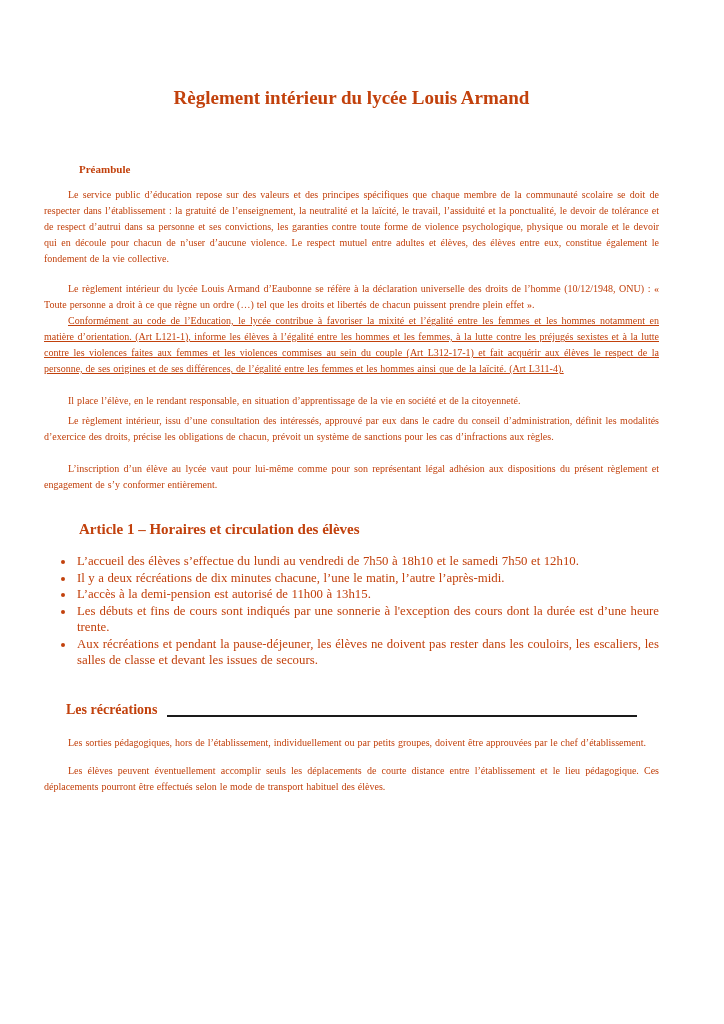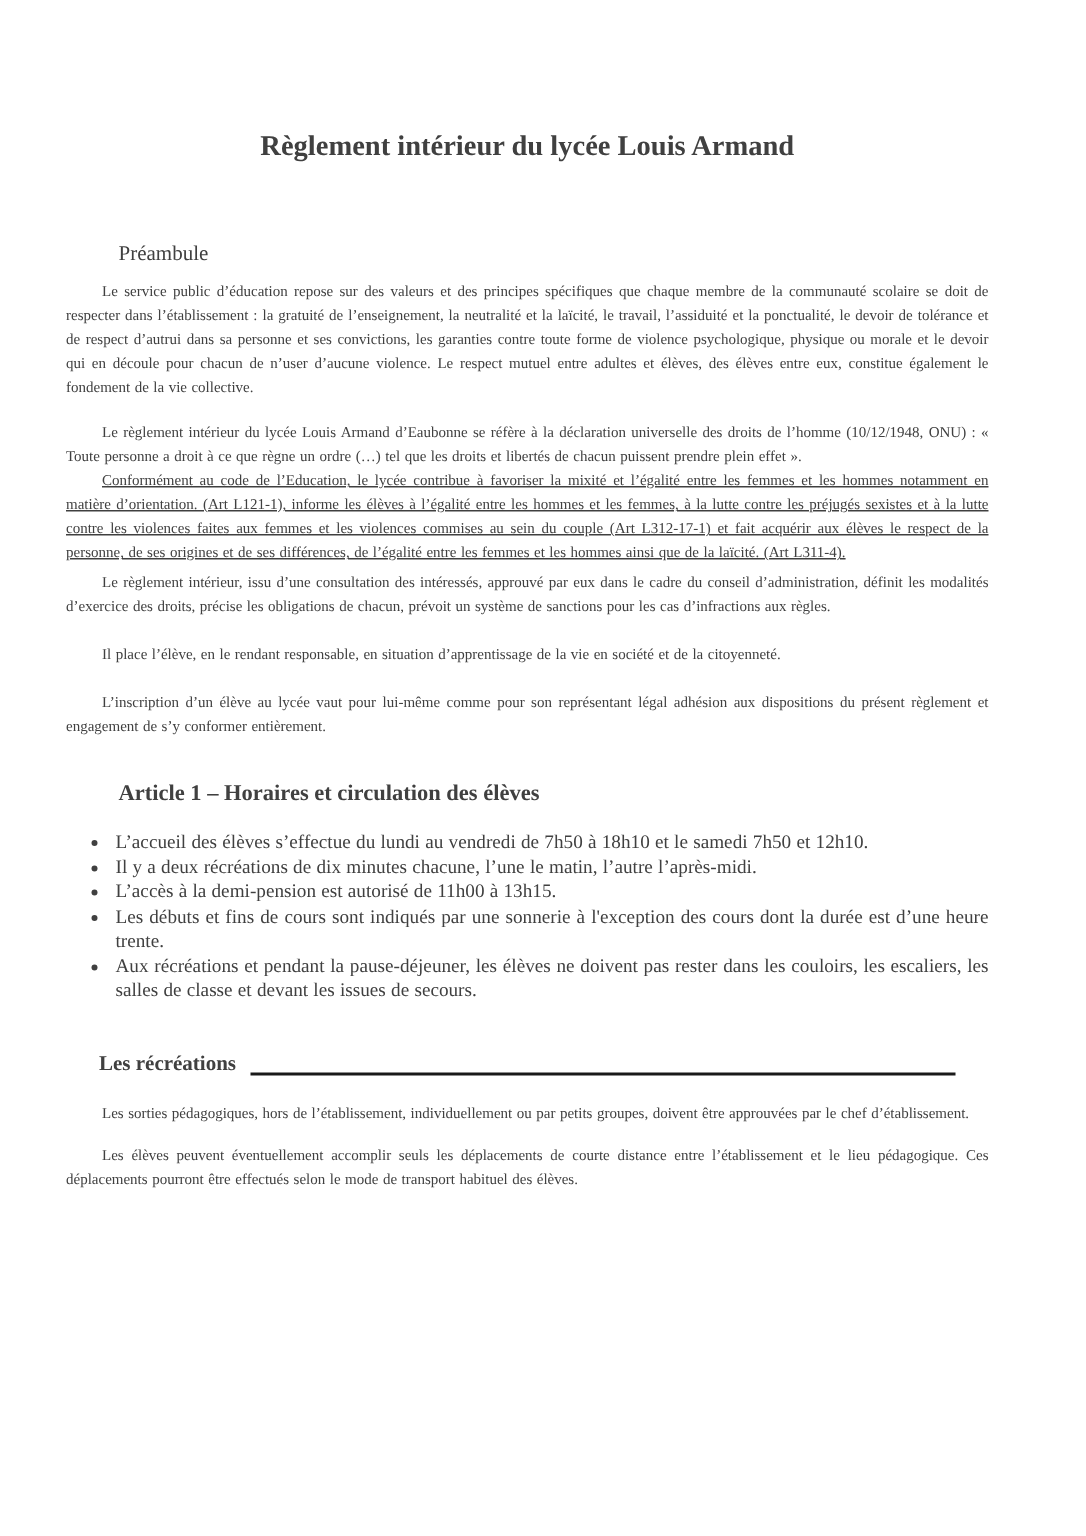--- a/index.html
+++ b/index.html
@@ -9,34 +9,34 @@
   }
   .page {
     position: relative;
     box-sizing: border-box;
     width: 724px;
     height: 816px;
     margin: 0;
     background: #ffffff;
     padding: 86px 65px 0 44px;
     font-family: "Liberation Serif", "DejaVu Serif", serif;
-    color: #404040;
+    color: #c2410c;
     overflow: hidden;
   }
   .doc-title {
     font-size: 19px;
     line-height: 24px;
     font-weight: bold;
     text-align: center;
     margin: 0;
   }
   .h-preambule {
-    font-size: 14px;
+    font-size: 11px;
     line-height: 19px;
-    font-weight: normal;
+    font-weight: bold;
     margin: 50px 0 0 35px;
   }
   .para {
     font-size: 10px;
     line-height: 16px;
     text-align: justify;
     text-indent: 24px;
     margin: 14px 0 0 0;
     word-spacing: 0.5px;
   }
@@ -89,22 +89,22 @@
 
 <div class="page">
 
   <h1 class="doc-title">Règlement intérieur du lycée Louis Armand</h1>
 
   <h2 class="h-preambule">Préambule</h2>
 
   <p class="para first-after-heading">Le service public d’éducation repose sur des valeurs et des principes spécifiques que chaque membre de la communauté scolaire se doit de respecter dans l’établissement : la gratuité de l’enseignement, la neutralité et la laïcité, le travail, l’assiduité et la ponctualité, le devoir de tolérance et de respect d’autrui dans sa personne et ses convictions, les garanties contre toute forme de violence psychologique, physique ou morale et le devoir qui en découle pour chacun de n’user d’aucune violence. Le respect mutuel entre adultes et élèves, des élèves entre eux, constitue également le fondement de la vie collective.</p>
   <p class="para">Le règlement intérieur du lycée Louis Armand d’Eaubonne se réfère à la déclaration universelle des droits de l’homme (10/12/1948, ONU) : « Toute personne a droit à ce que règne un ordre (…) tel que les droits et libertés de chacun puissent prendre plein effet ».</p>
   <p class="para no-gap">Conformément au code de l’Education, le lycée contribue à favoriser la mixité et l’égalité entre les femmes et les hommes notamment en matière d’orientation. (Art L121-1), informe les élèves à l’égalité entre les hommes et les femmes, à la lutte contre les préjugés sexistes et à la lutte contre les violences faites aux femmes et les violences commises au sein du couple (Art L312-17-1) et fait acquérir aux élèves le respect de la personne, de ses origines et de ses différences, de l’égalité entre les femmes et les hommes ainsi que de la laïcité. (Art L311-4).</p>
+  <p class="para mid-gap">Il place l’élève, en le rendant responsable, en situation d’apprentissage de la vie en société et de la citoyenneté.</p>
   <p class="para tiny-gap">Le règlement intérieur, issu d’une consultation des intéressés, approuvé par eux dans le cadre du conseil d’administration, définit les modalités d’exercice des droits, précise les obligations de chacun, prévoit un système de sanctions pour les cas d’infractions aux règles.</p>
-  <p class="para mid-gap">Il place l’élève, en le rendant responsable, en situation d’apprentissage de la vie en société et de la citoyenneté.</p>
   <p class="para mid-gap">L’inscription d’un élève au lycée vaut pour lui-même comme pour son représentant légal adhésion aux dispositions du présent règlement et engagement de s’y conformer entièrement.</p>
 
   <h2 class="h-article">Article 1 – Horaires et circulation des élèves</h2>
 
   <ul class="bullets">
     <li>L’accueil des élèves s’effectue du lundi au vendredi de 7h50 à 18h10 et le samedi 7h50 et 12h10.</li>
     <li>Il y a deux récréations de dix minutes chacune, l’une le matin, l’autre l’après-midi.</li>
     <li>L’accès à la demi-pension est autorisé de 11h00 à 13h15.</li>
     <li>Les débuts et fins de cours sont indiqués par une sonnerie à l'exception des cours dont la durée est d’une heure trente.</li>
     <li>Aux récréations et pendant la pause-déjeuner, les élèves ne doivent pas rester dans les couloirs, les escaliers, les salles de classe et devant les issues de secours.</li>

